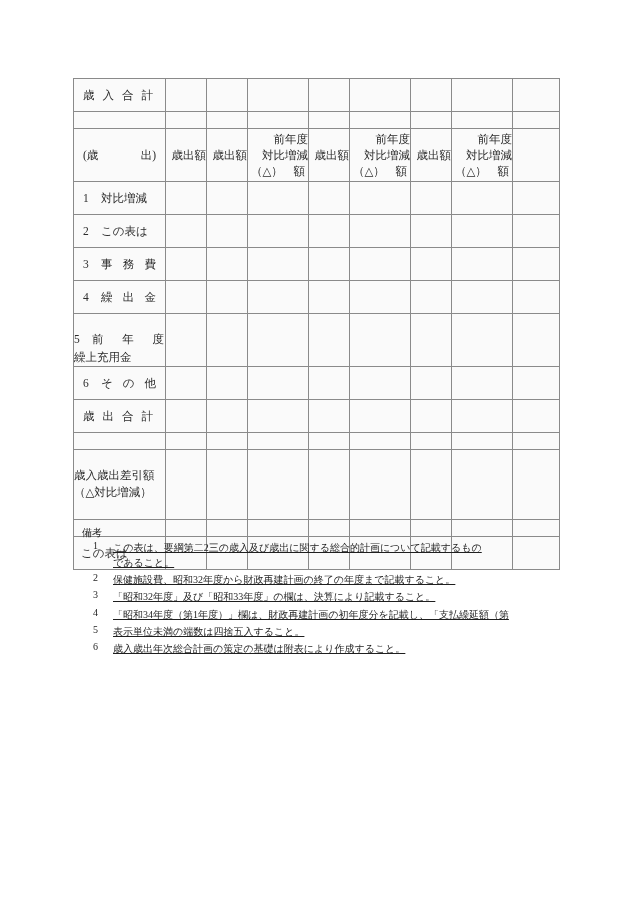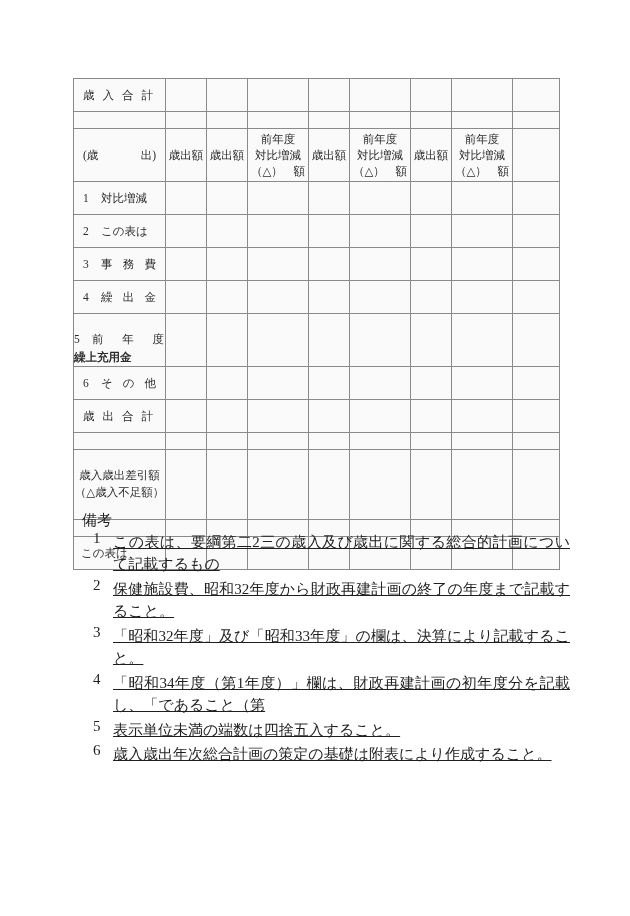--- a/index.html
+++ b/index.html
@@ -109,48 +109,47 @@
   }
   .two-line .ln1 .txt {
     flex: 1 1 auto;
     display: flex;
     justify-content: space-between;
     padding-right: 1px;
   }
   .two-line .ln2 {
     text-align: right;
     padding-right: 1px;
-    font-weight: bold;
   }
   .blk-two {
     padding: 0 7px;
     line-height: 1.5;
-    text-align: center;
+    text-align: left;
   }
 
   
   .colhead {
-    text-align: center;
+    text-align: right;
     font-size: 11.5px;
     line-height: 1.36;
     padding: 0 2px;
   }
   .colhead .l2 {
     display: flex;
     justify-content: space-between;
     padding: 0 3px;
   }
 
   
   .notes {
     position: absolute;
     left: 80px;
-    top: 513px;
+    top: 528px;
     width: 490px;
-    font-size: 15px;
+    font-size: 10px;
     line-height: 1.0;
     color: #1f1f1f;
   }
   .notes-title {
     margin: 0 0 3px 0;
     padding-left: 2px;
   }
   .note {
     display: flex;
     margin: 0 0 2.5px 0;
@@ -417,21 +416,21 @@
           <td></td>
           <td></td>
           <td></td>
           <td></td>
         </tr>
 
         <tr class="r-diffrow">
           <td>
             <span class="blk-two">
               <span style="display:block">歳入歳出差引額</span>
-              <span style="display:block">（△歳入不足額）</span>
+              <span style="display:block">（△対比増減）</span>
             </span>
           </td>
           <td></td>
           <td></td>
           <td></td>
           <td></td>
           <td></td>
           <td></td>
           <td></td>
           <td></td>
@@ -467,41 +466,42 @@
     </table>
   </div>
 
   <div class="notes">
     <div class="notes-title">備考</div>
 
     <div class="note">
       <span class="n-num">1</span>
       <span class="n-body">
         <span>この表は、要綱第二2三の歳入及び歳出に関する総合的計画について記載するもの</span>
+        <span class="cont">であること。</span>
       </span>
     </div>
 
     <div class="note">
       <span class="n-num">2</span>
       <span class="n-body">
         <span>保健施設費、昭和32年度から財政再建計画の終了の年度まで記載すること。</span>
       </span>
     </div>
 
     <div class="note">
       <span class="n-num">3</span>
       <span class="n-body">
         <span>「昭和32年度」及び「昭和33年度」の欄は、決算により記載すること。</span>
       </span>
     </div>
 
     <div class="note">
       <span class="n-num">4</span>
       <span class="n-body">
-        <span>「昭和34年度（第1年度）」欄は、財政再建計画の初年度分を記載し、「であること（第</span>
+        <span>「昭和34年度（第1年度）」欄は、財政再建計画の初年度分を記載し、「支払繰延額（第</span>
       </span>
     </div>
 
     <div class="note">
       <span class="n-num">5</span>
       <span class="n-body">
         <span>表示単位未満の端数は四捨五入すること。</span>
       </span>
     </div>
 

